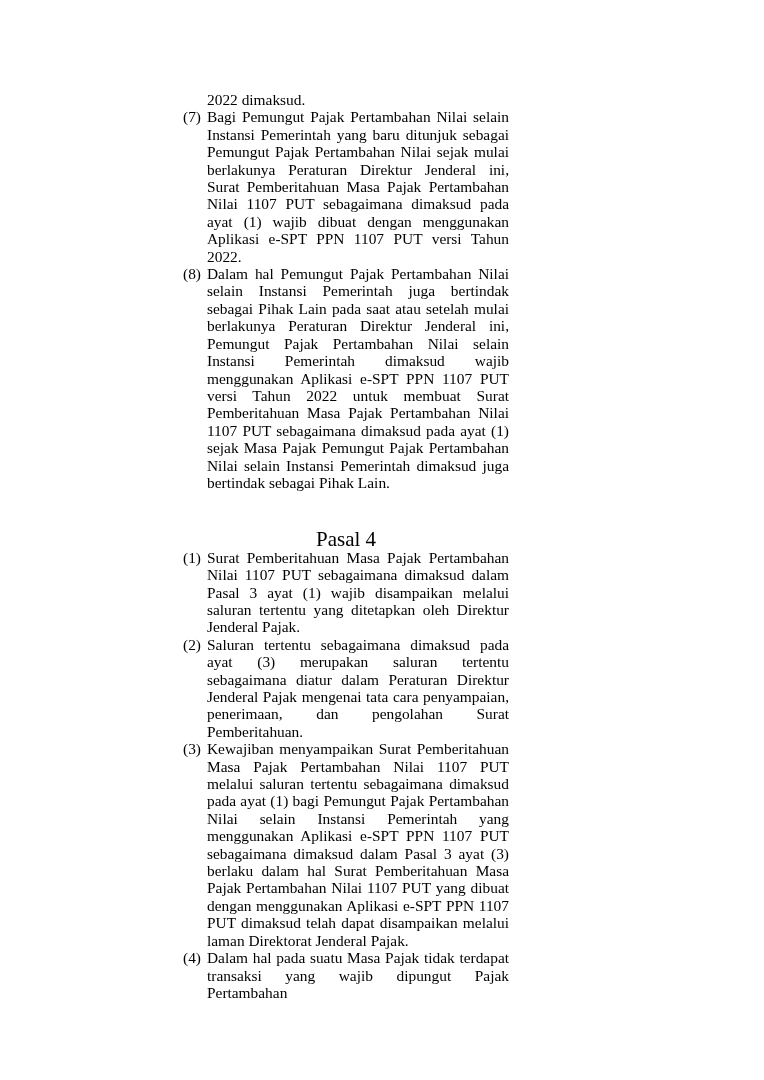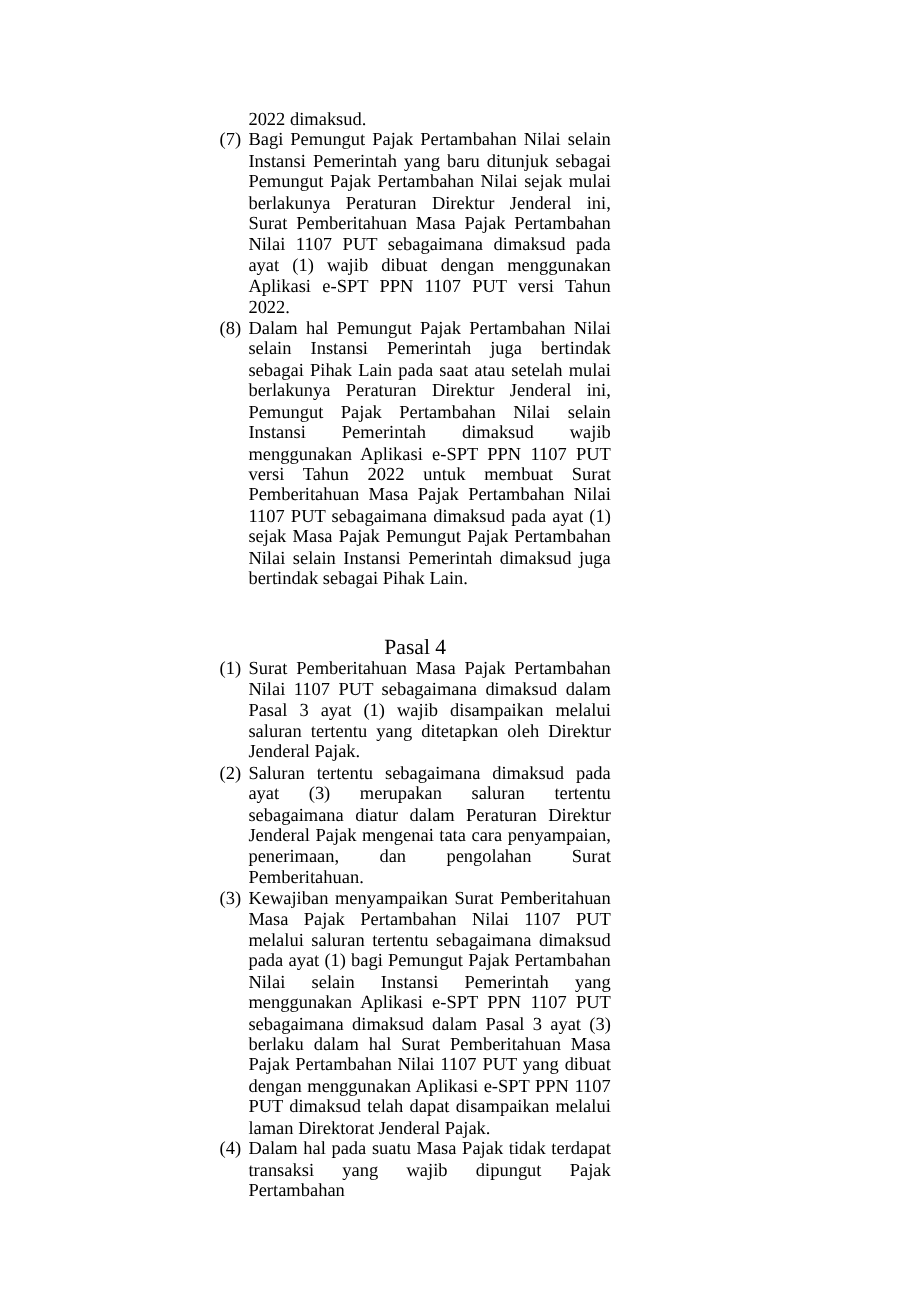--- a/index.html
+++ b/index.html
@@ -35,21 +35,21 @@
     margin: 0;
     padding-left: 24px;
   }
   .numbered-item .num {
     position: absolute;
     left: 0;
     top: 0;
   }
   .section-heading {
     margin: 40px 0 0 0;
-    font-size: 18px;
+    font-size: 21px;
     line-height: 17.4px;
     font-weight: normal;
     text-align: center;
   }
 </style>
 </head>
 <body>
 
 <div class="page">
   <div class="text-column">

